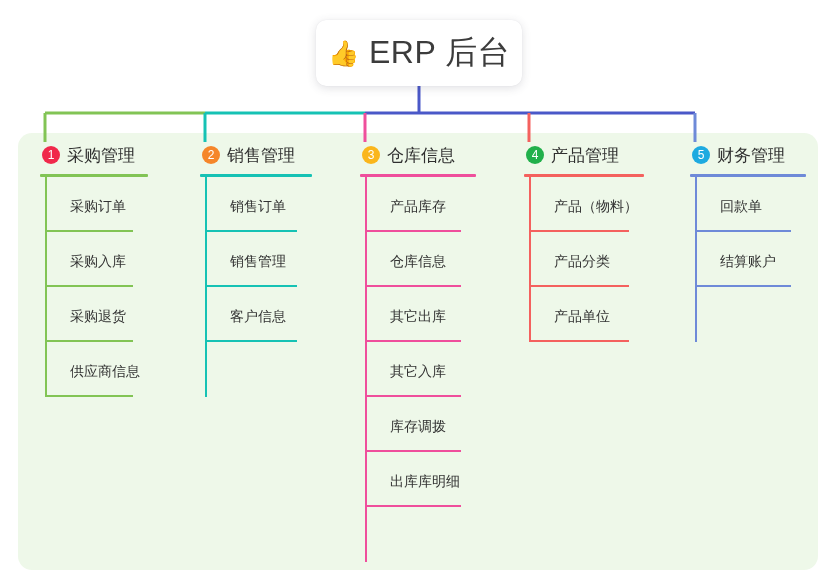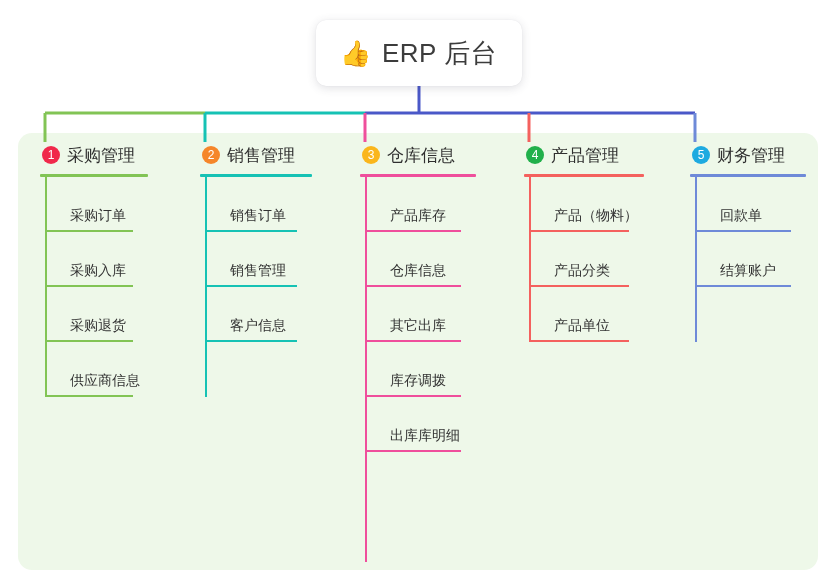--- a/index.html
+++ b/index.html
@@ -34,21 +34,21 @@
     justify-content: center;
     gap: 10px;
     box-sizing: border-box;
   }
   #root-node .thumb {
     font-size: 25px;
     line-height: 1;
     display: inline-block;
   }
   #root-node .root-label {
-    font-size: 26px;
+    font-size: 32px;
     color: #3c3c3c;
     letter-spacing: 0.5px;
     white-space: nowrap;
   }
 
   
   #connectors {
     position: absolute;
     left: 0;
     top: 0;
@@ -111,21 +111,21 @@
     top: 0;
     width: 2px;
   }
   .item {
     position: relative;
     height: 55px;
   }
   .item-text {
     position: absolute;
     left: 30px;
-    bottom: 7px;
+    bottom: 16px;
     font-size: 14px;
     color: #333333;
     white-space: nowrap;
   }
   .item-rule {
     position: absolute;
     left: 5px;
     bottom: 0;
     height: 2px;
   }
@@ -219,20 +219,24 @@
           </div>
           <div class="item">
             <span class="item-text">仓库信息</span>
             <div class="item-rule" style="background: rgb(239, 79, 156); width: 96px;"></div>
           </div>
           <div class="item">
             <span class="item-text">其它出库</span>
             <div class="item-rule" style="background: rgb(239, 79, 156); width: 96px;"></div>
           </div>
           <div class="item">
+            <span class="item-text">其它入库</span>
+            <div class="item-rule" style="background: rgb(239, 79, 156); width: 96px;"></div>
+          </div>
+          <div class="item">
             <span class="item-text">库存调拨</span>
             <div class="item-rule" style="background: rgb(239, 79, 156); width: 96px;"></div>
           </div>
           <div class="item">
             <span class="item-text">出库库明细</span>
             <div class="item-rule" style="background: rgb(239, 79, 156); width: 96px;"></div>
           </div>
         </div>
       </div>
       <div class="column" style="left: 524px;">

